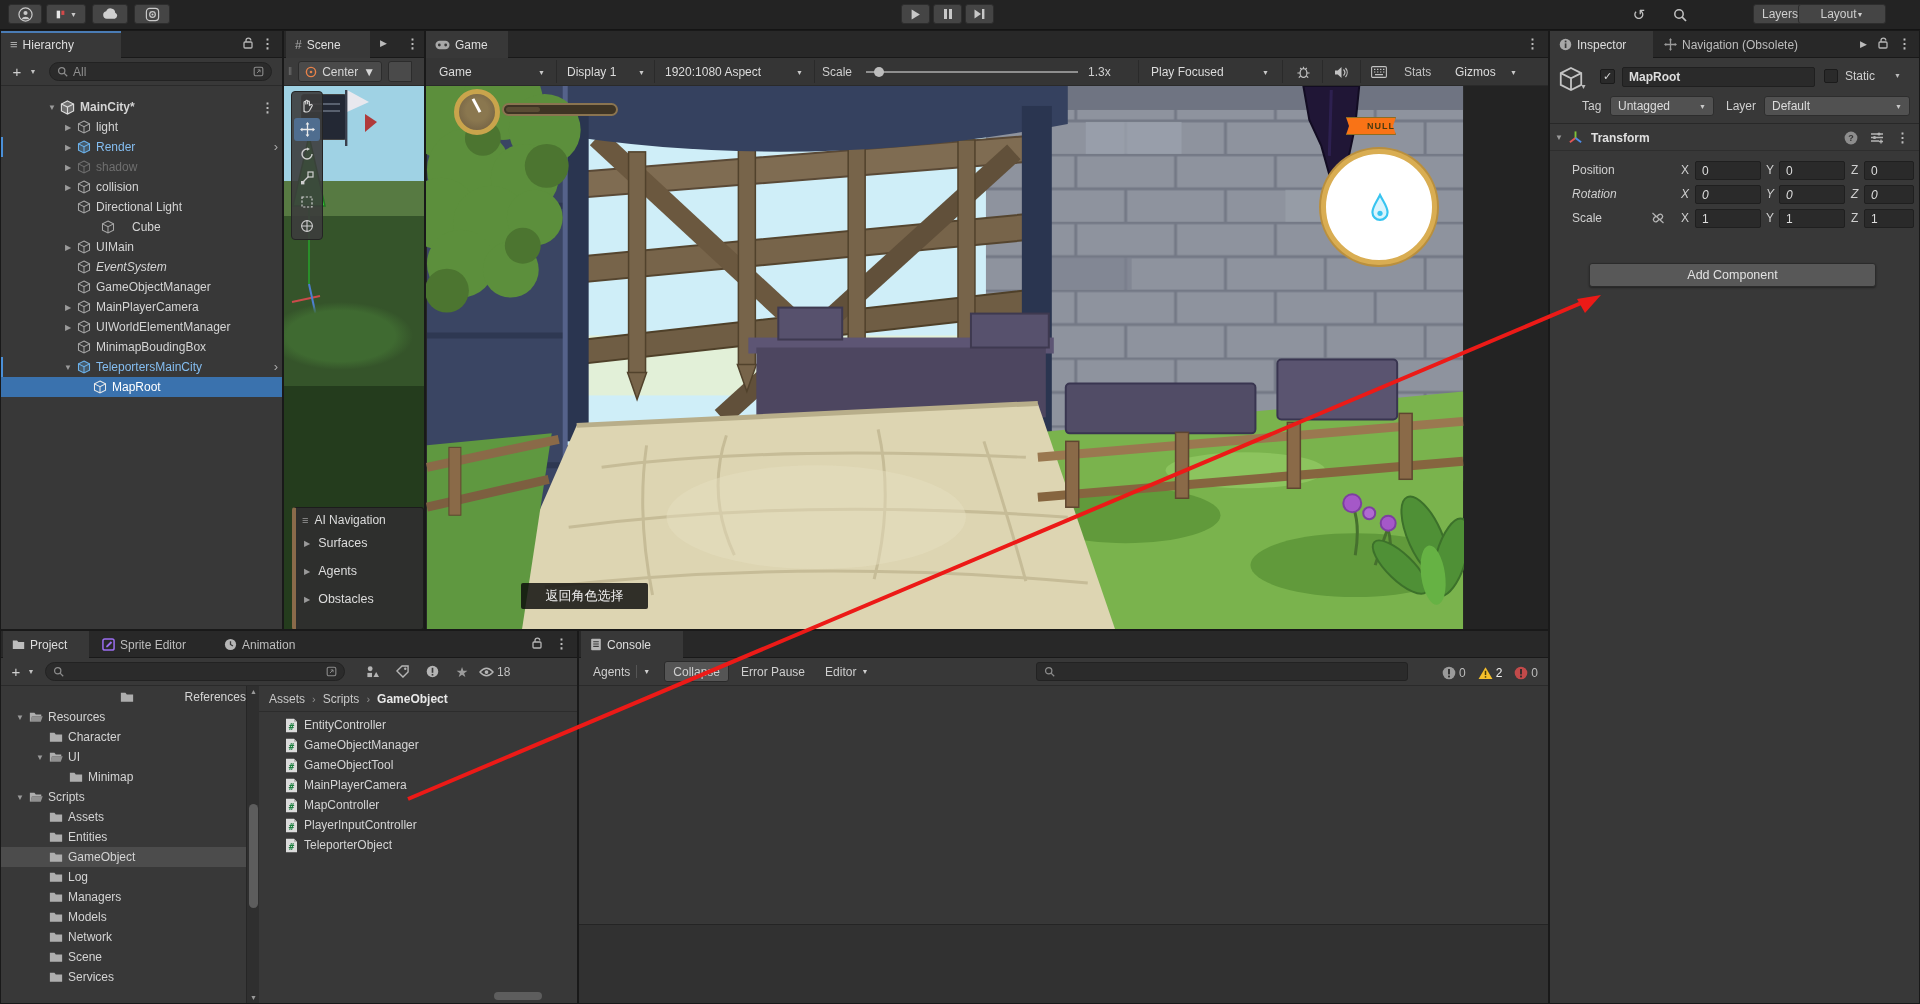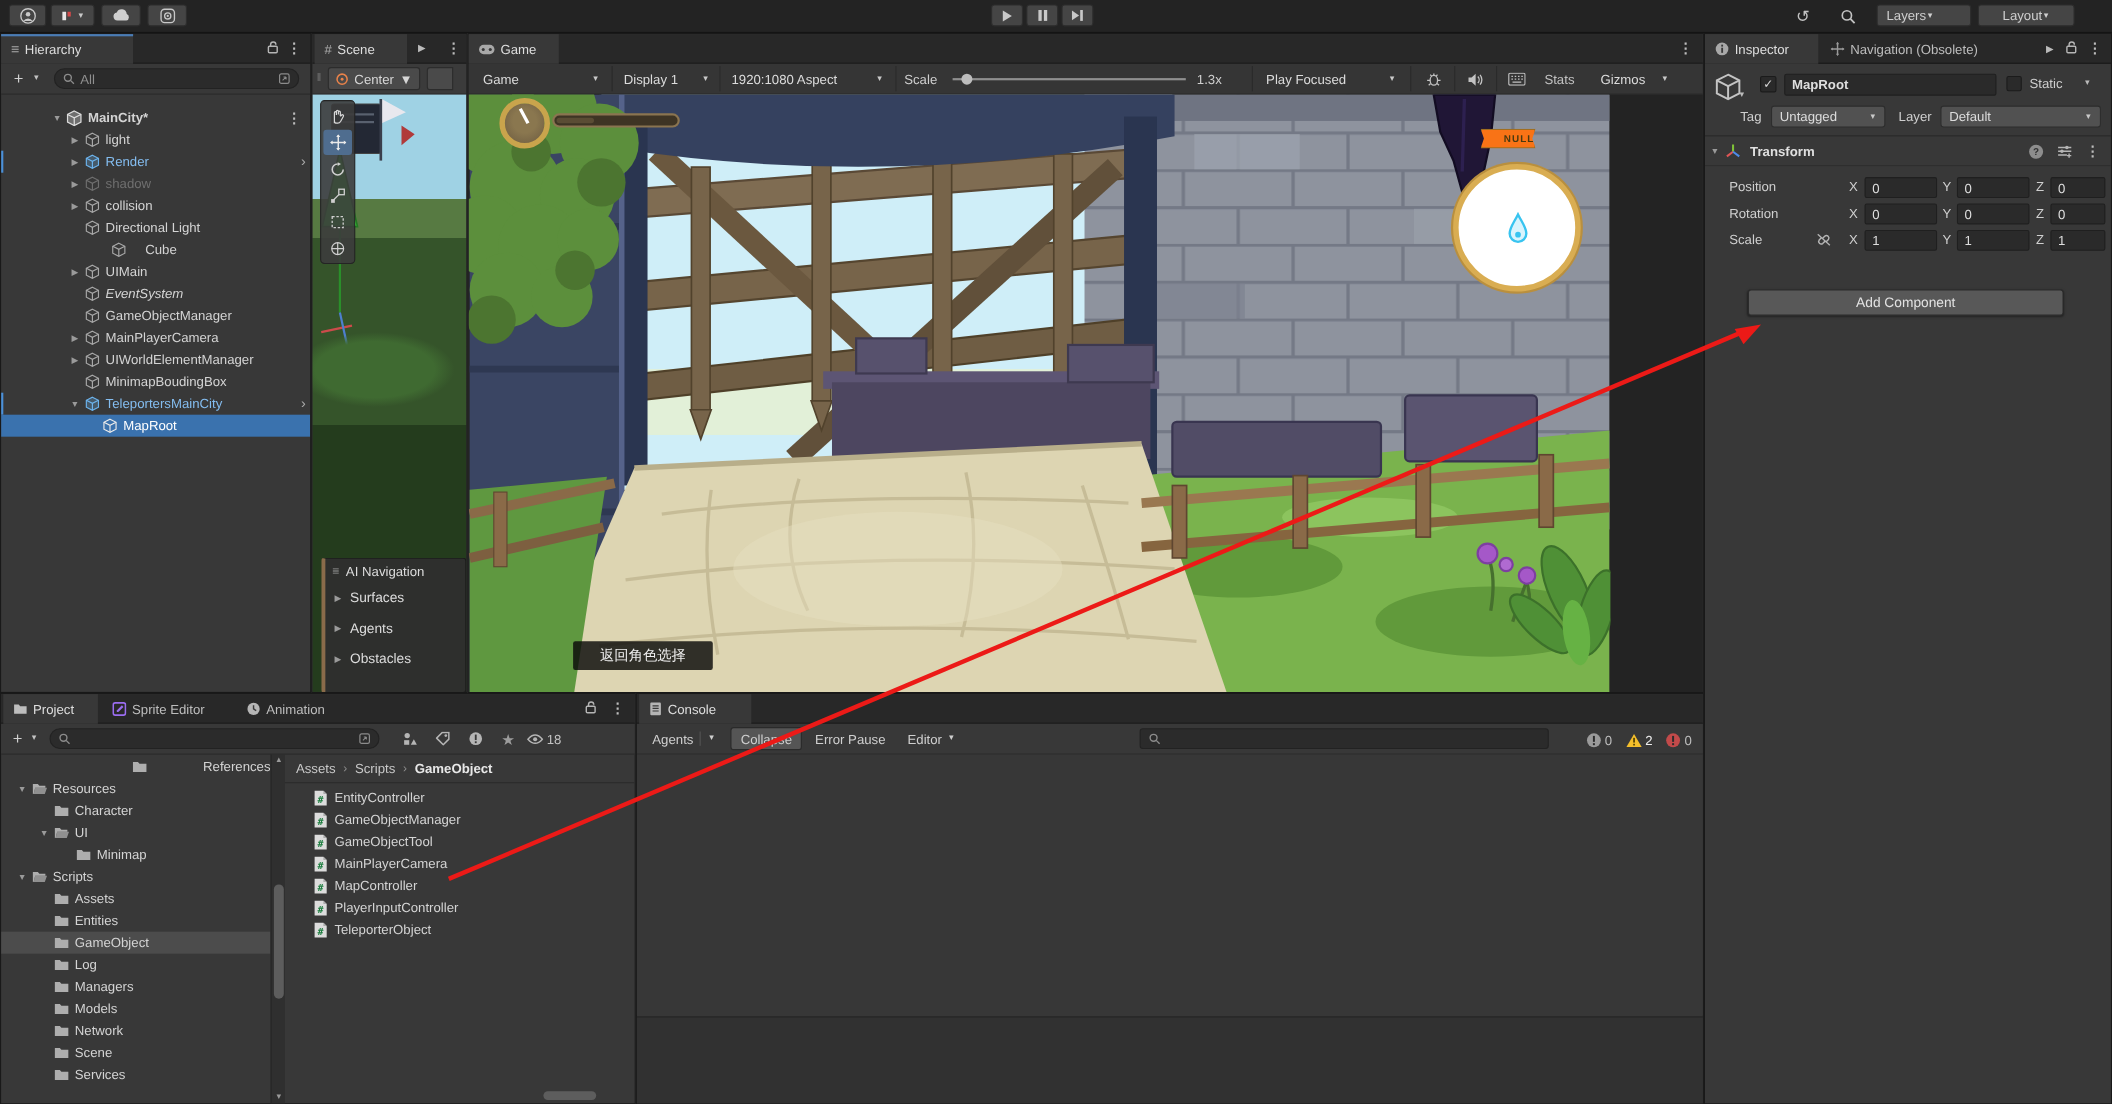--- a/index.html
+++ b/index.html
@@ -87,21 +87,21 @@
       </svg>
     </div>
 
   <div class="ibtn" style="position:absolute;left:1627px;top:4px;width:24px;height:22px;font-size:15px">↺</div>
   <div class="ibtn" style="position:absolute;left:1668px;top:4px;width:24px;height:22px">
     <svg width="14" height="14" viewBox="0 0 14 14">
         <circle cx="6" cy="6" r="4.2" fill="none" stroke="#c2c2c2" stroke-width="1.5"></circle>
         <line x1="9.2" y1="9.2" x2="13" y2="13" stroke="#c2c2c2" stroke-width="1.7"></line>
       </svg>
   </div>
-  <div class="tbtn" style="left:1706px;width:86px;justify-content:flex-start">
+  <div class="tbtn" style="left:1753px;width:86px;justify-content:flex-start">
     <span>Layers</span>
       <span class="car" style="font-size:7px">▼</span>
   </div>
   <div class="tbtn" style="left:1798px;width:88px;">
     <span>Layout</span>
       <span class="car" style="font-size:7px">▼</span>
   </div>
 </div>
 
 <div class="panel" style="left:0;top:30px;width:283px;height:600px">
@@ -698,21 +698,21 @@
     <div id="xform-rows" style="position:relative">
         <div style="position: absolute; left: 0px; right: 0px; top: 10px; height: 20px;">
           <span style="position: absolute; left: 22px; top: 2px; font-size: 12px; color: rgb(207, 207, 207);">Position</span>
           <span style="position: absolute; left: 131px; top: 2px; font-size: 12px; color: rgb(207, 207, 207);">X</span>
           <div class="fld" style="position: absolute; left: 145px; top: 0px; width: 66px;">0</div>
           <span style="position: absolute; left: 216px; top: 2px; font-size: 12px; color: rgb(207, 207, 207);">Y</span>
           <div class="fld" style="position: absolute; left: 229px; top: 0px; width: 66px;">0</div>
           <span style="position: absolute; left: 301px; top: 2px; font-size: 12px; color: rgb(207, 207, 207);">Z</span>
           <div class="fld" style="position: absolute; left: 314px; top: 0px; width: 50px;">0</div>
         </div>
-        <div style="position: absolute; left: 0px; right: 0px; top: 34px; height: 20px;">
+        <div style="position: absolute; left: 0px; right: 0px; top: 34px; height: 20px; font-style: italic;">
           <span style="position: absolute; left: 22px; top: 2px; font-size: 12px; color: rgb(207, 207, 207);">Rotation</span>
           <span style="position: absolute; left: 131px; top: 2px; font-size: 12px; color: rgb(207, 207, 207);">X</span>
           <div class="fld" style="position: absolute; left: 145px; top: 0px; width: 66px;">0</div>
           <span style="position: absolute; left: 216px; top: 2px; font-size: 12px; color: rgb(207, 207, 207);">Y</span>
           <div class="fld" style="position: absolute; left: 229px; top: 0px; width: 66px;">0</div>
           <span style="position: absolute; left: 301px; top: 2px; font-size: 12px; color: rgb(207, 207, 207);">Z</span>
           <div class="fld" style="position: absolute; left: 314px; top: 0px; width: 50px;">0</div>
         </div>
         <div style="position: absolute; left: 0px; right: 0px; top: 58px; height: 20px;">
           <span style="position: absolute; left: 22px; top: 2px; font-size: 12px; color: rgb(207, 207, 207);">Scale</span>

